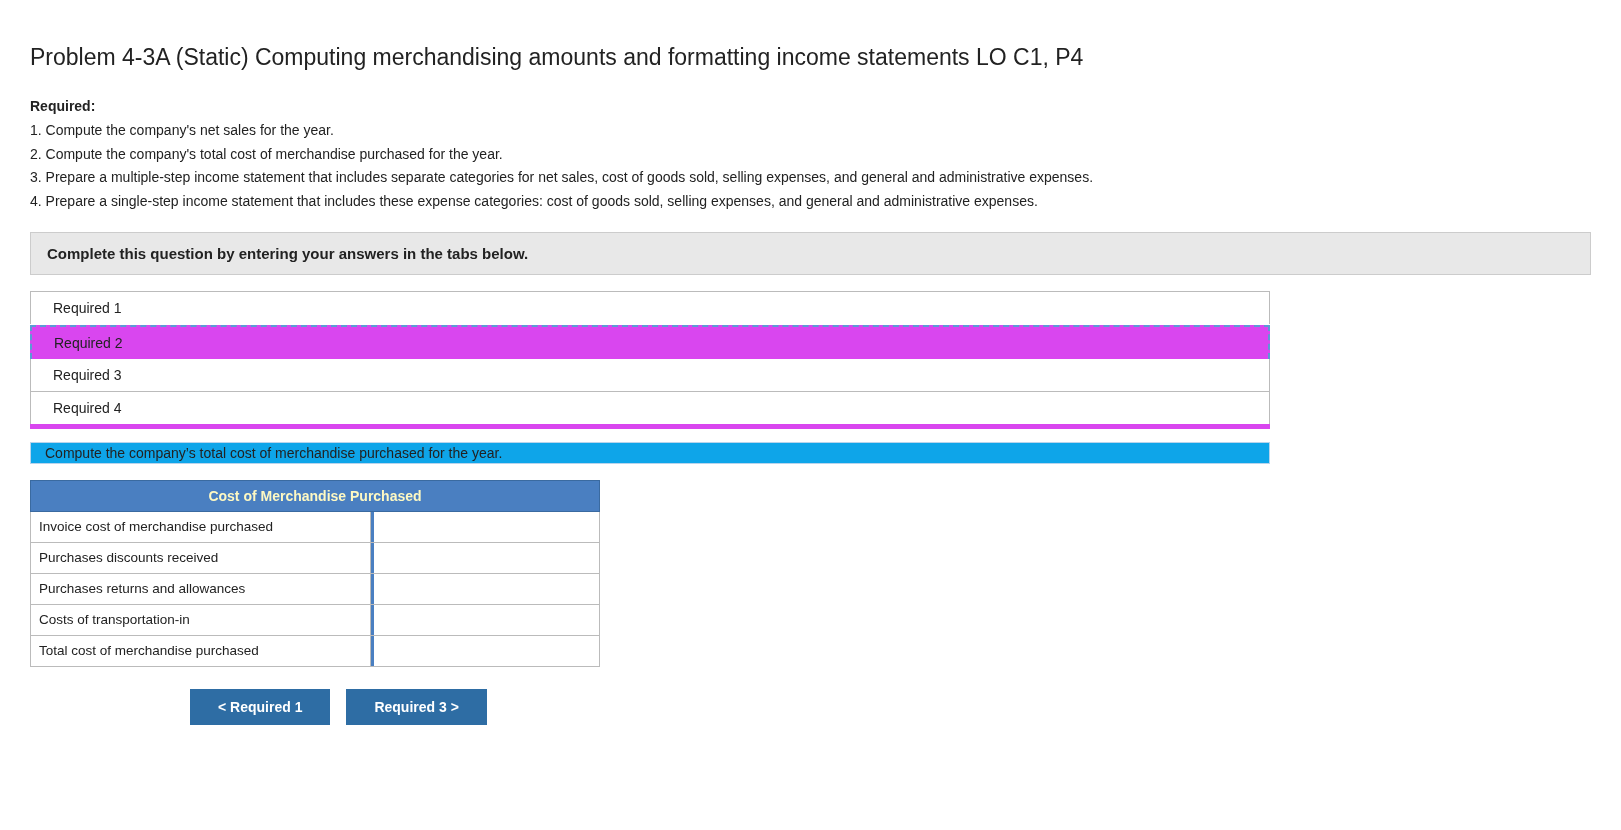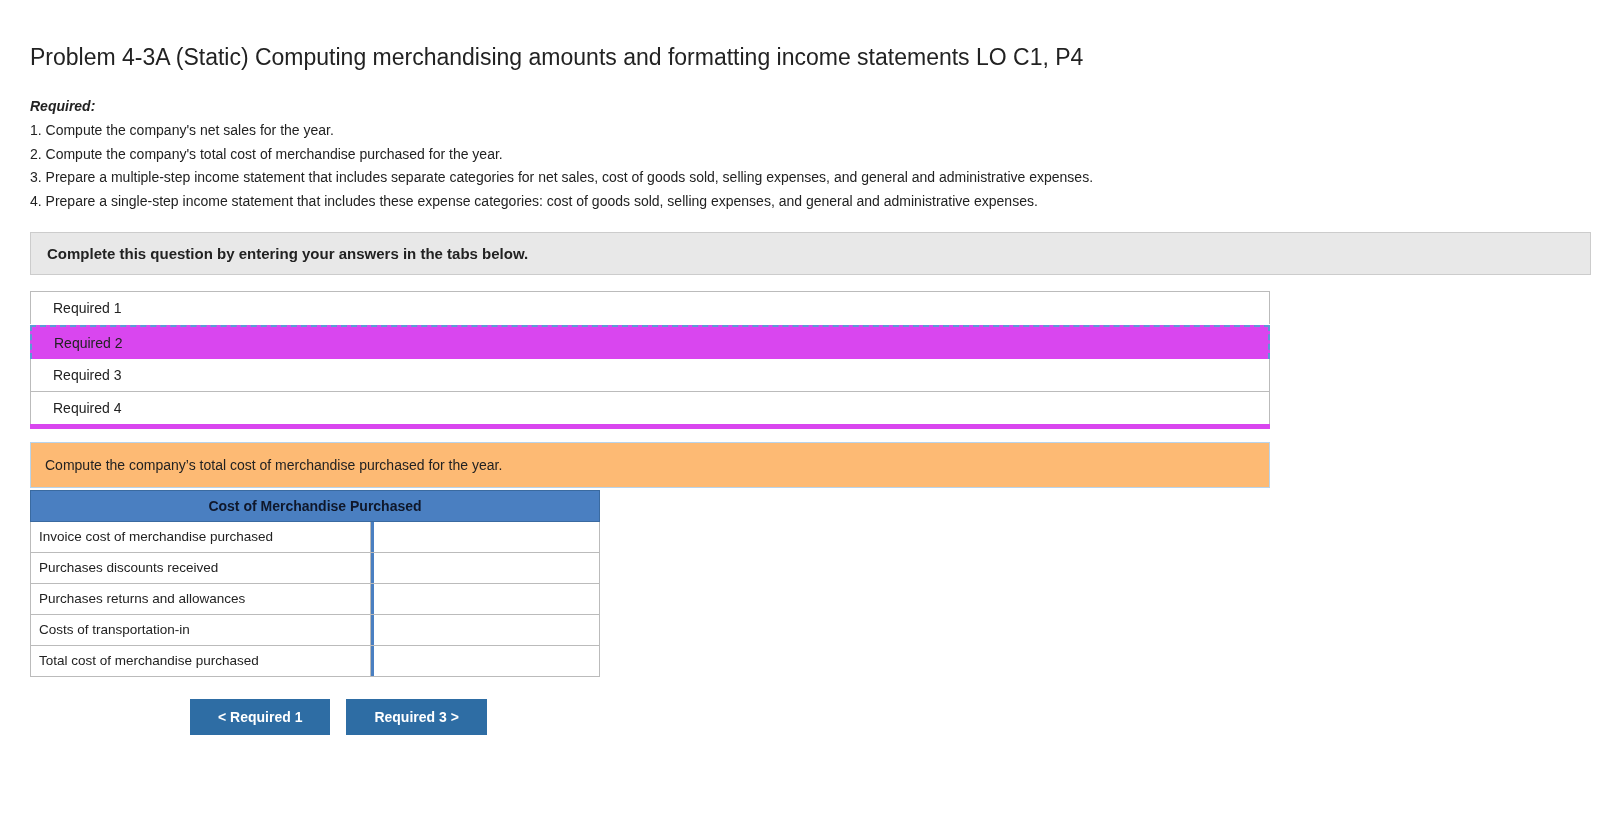--- a/index.html
+++ b/index.html
@@ -24,21 +24,20 @@
     }
     .required-section {
       margin-bottom: 18px;
       line-height: 1.7;
     }
     .required-section p {
       margin: 0;
     }
     .required-section .req-label {
       font-weight: bold;
-      font-style: italic;
     }
     .complete-banner {
       background: #e8e8e8;
       padding: 12px 16px;
       font-weight: bold;
       font-size: 15px;
       margin-bottom: 16px;
       border: 1px solid #ccc;
     }
     .tabs-row {
@@ -60,34 +59,34 @@
     }
     .tab.active {
       border: 2px dashed #5b9bd5;
       border-bottom: none;
       font-weight: normal;
       background: #d946ef;
       position: relative;
       bottom: -1px;
     }
     .tab-content-banner {
-      background: #fdba74;
-      padding: 14px 14px;
+      background: #0ea5e9;
+      padding: 2px 14px;
       font-size: 14px;
       width: 1240px;
       border: 1px solid #b8d4ec;
-      margin-bottom: 2px;
+      margin-bottom: 16px;
     }
     .merch-table {
       border-collapse: collapse;
       width: 570px;
     }
     .merch-table thead tr th {
       background: #4a7fc1;
-      color: #0f172a;
+      color: #fef9c3;
       font-weight: bold;
       text-align: center;
       padding: 7px 10px;
       border: 1px solid #3a6aa0;
     }
     .merch-table tbody tr td {
       border: 1px solid #bbb;
       padding: 5px 8px;
       font-size: 13.5px;
     }

